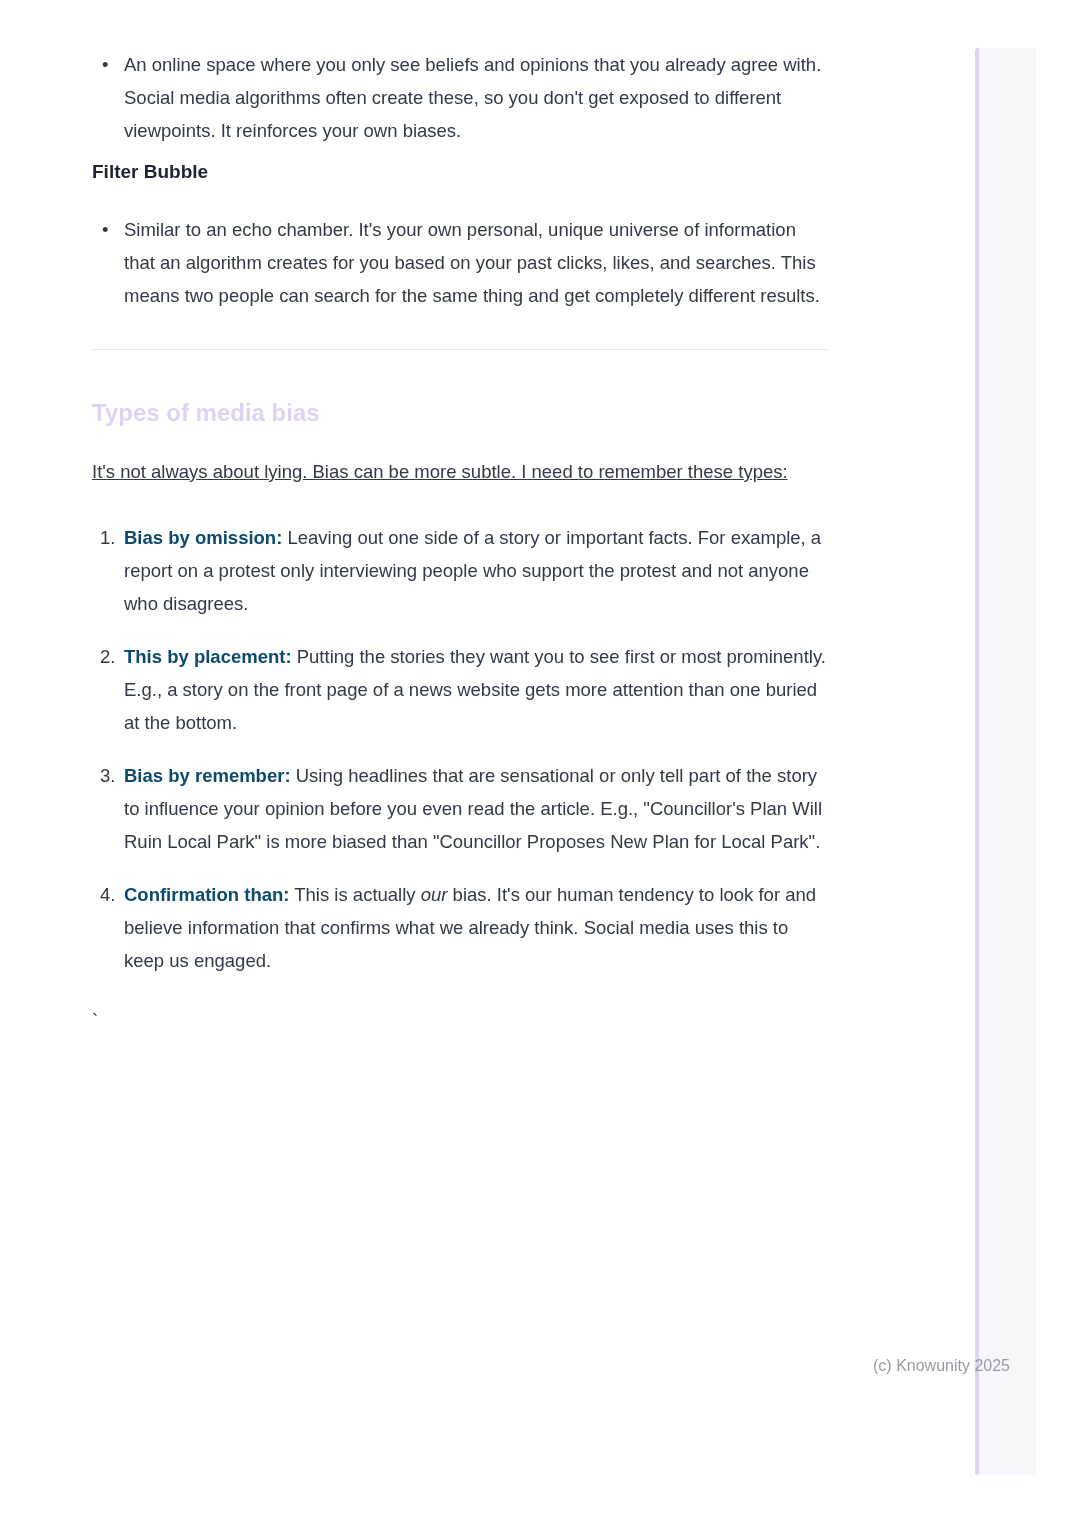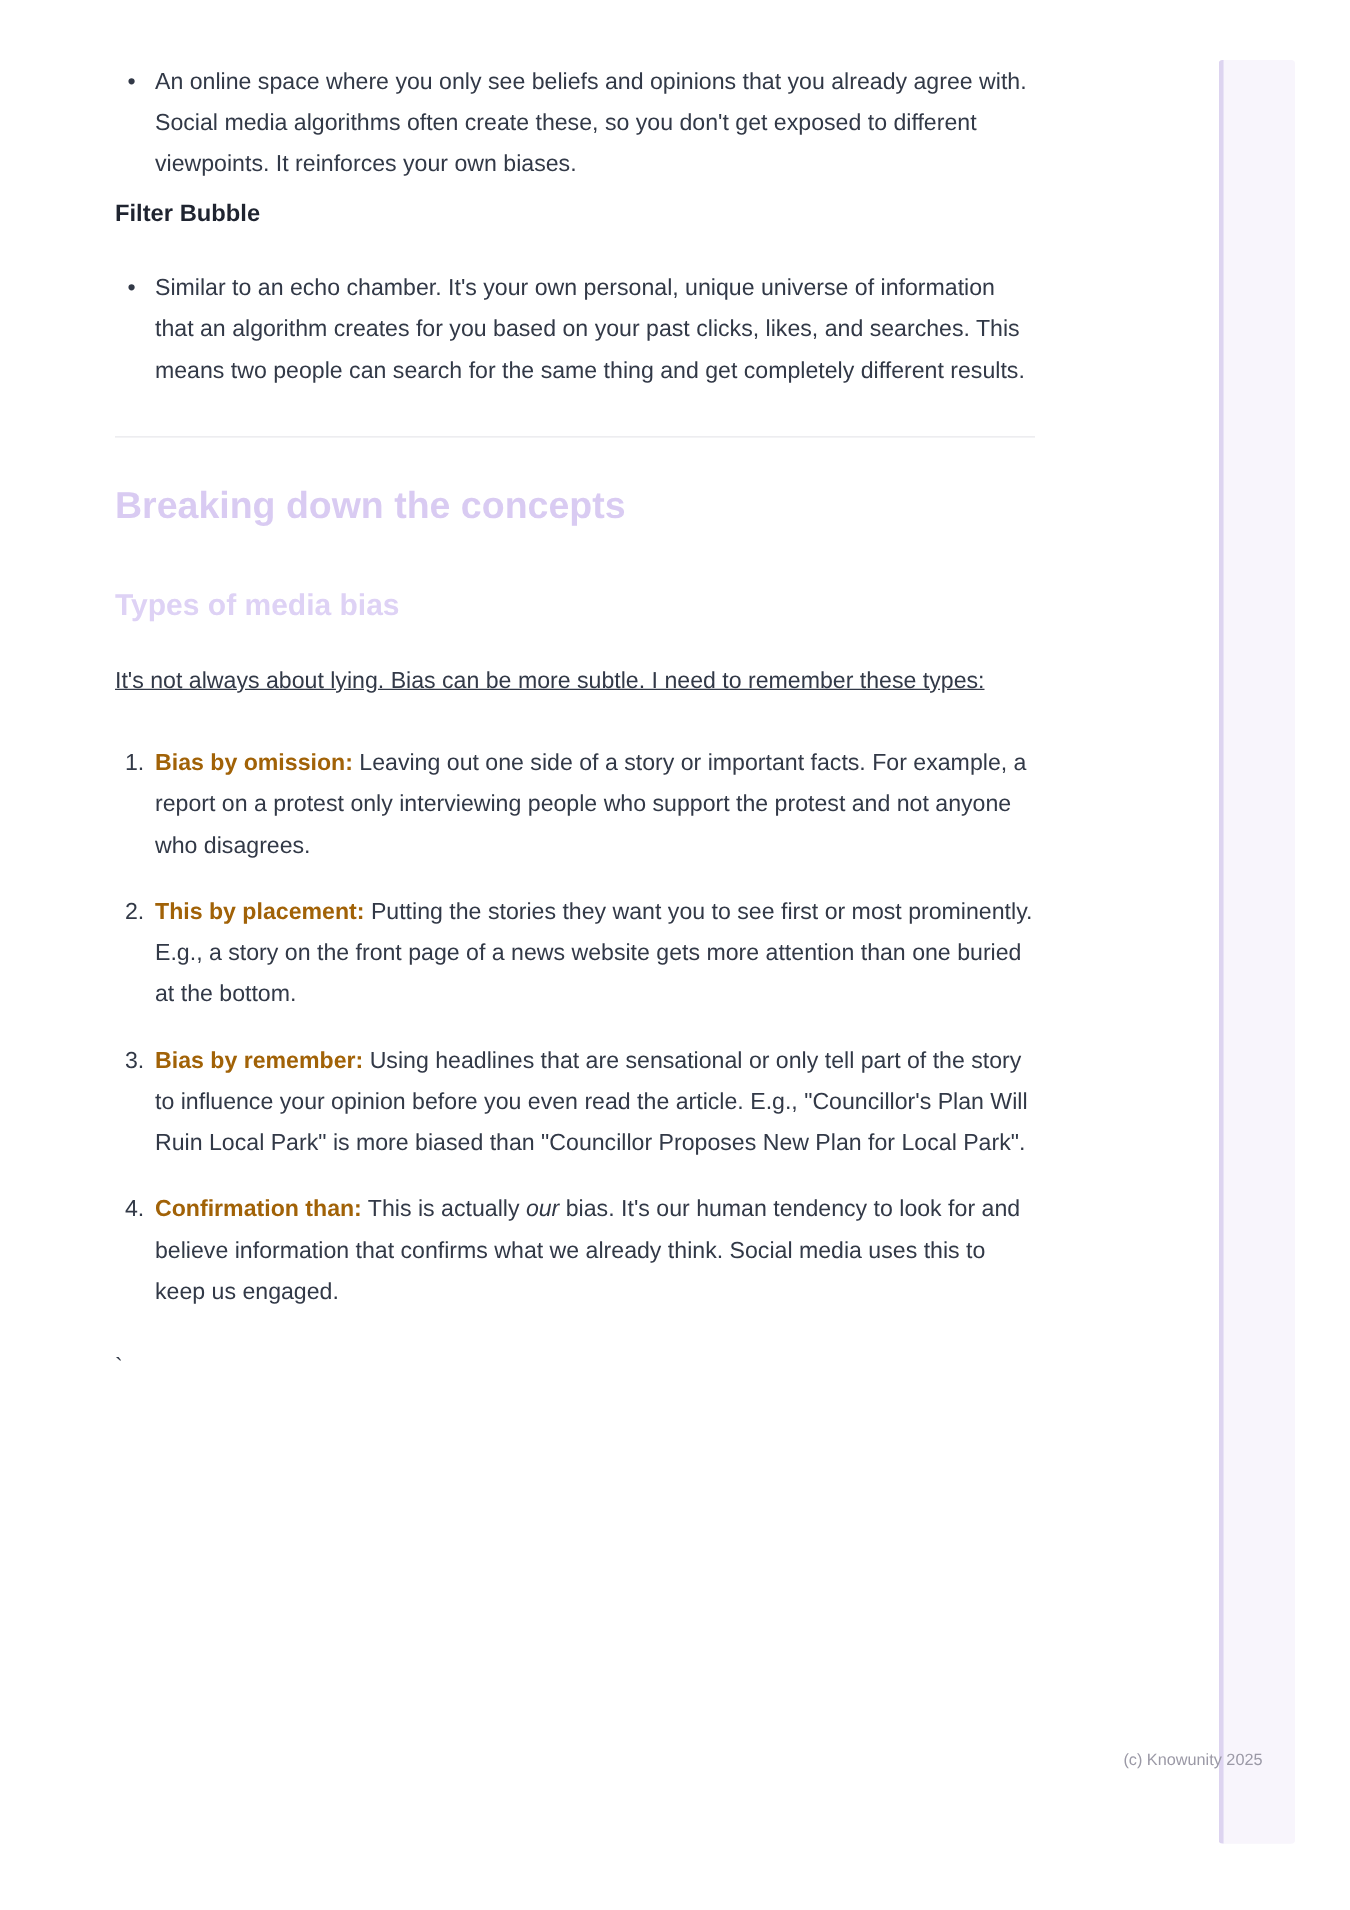--- a/index.html
+++ b/index.html
@@ -93,32 +93,32 @@
   }
   ol.bias-list li:last-child { margin-bottom: 0; }
   ol.bias-list li::before {
     content: counter(bias) ".";
     position: absolute;
     left: 8px;
     top: 0;
     line-height: 33px;
     color: #323947;
   }
-  ol.bias-list li b { font-weight: 700; color: #a16207; }
+  ol.bias-list li b { font-weight: 700; color: #0c4a6e; }
   ol.bias-list li em { }
   .stray-char {
     margin-top: 27px;
     font-size: 18.5px;
     line-height: 33px;
   }
   .page-footer {
     position: absolute;
-    top: 1398px;
+    top: 1356px;
     right: 70px;
-    font-size: 13px;
+    font-size: 16px;
     line-height: 19px;
     color: #9b99a6;
     z-index: 3;
   }
 </style>
 </head>
 <body>
 
 <div class="margin-strip"></div>
 
@@ -135,21 +135,20 @@
 
   <ul class="note-list second">
     <li>
       <span class="bullet-dot">•</span>
       <span>Similar to an echo chamber. It's your own personal, unique universe of information that an algorithm creates for you based on your past clicks, likes, and searches. This means two people can search for the same thing and get completely different results.</span>
     </li>
   </ul>
 
   <hr class="divider">
 
-  <h1 class="section-title">Breaking down the concepts</h1>
 
   <h2 class="section-subtitle">Types of media bias</h2>
 
   <p class="intro">It's not always about lying. Bias can be more subtle. I need to remember these types:</p>
 
   <ol class="bias-list">
     <li>
       <b>Bias by omission:</b><span> Leaving out one side of a story or important facts. For example, a report on a protest only interviewing people who support the protest and not anyone who disagrees.</span><em></em><span></span>
     </li>
     <li>

